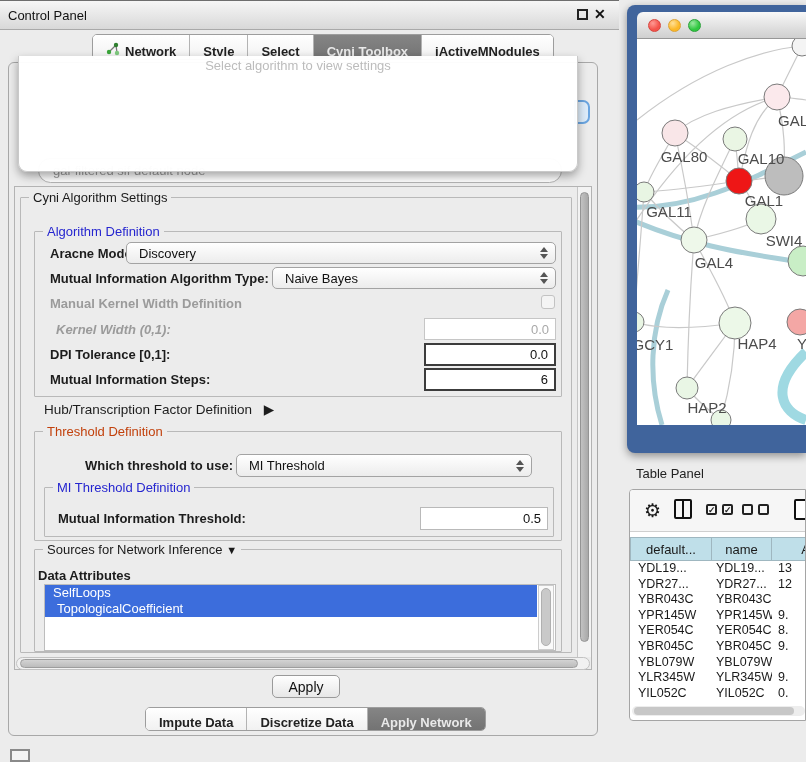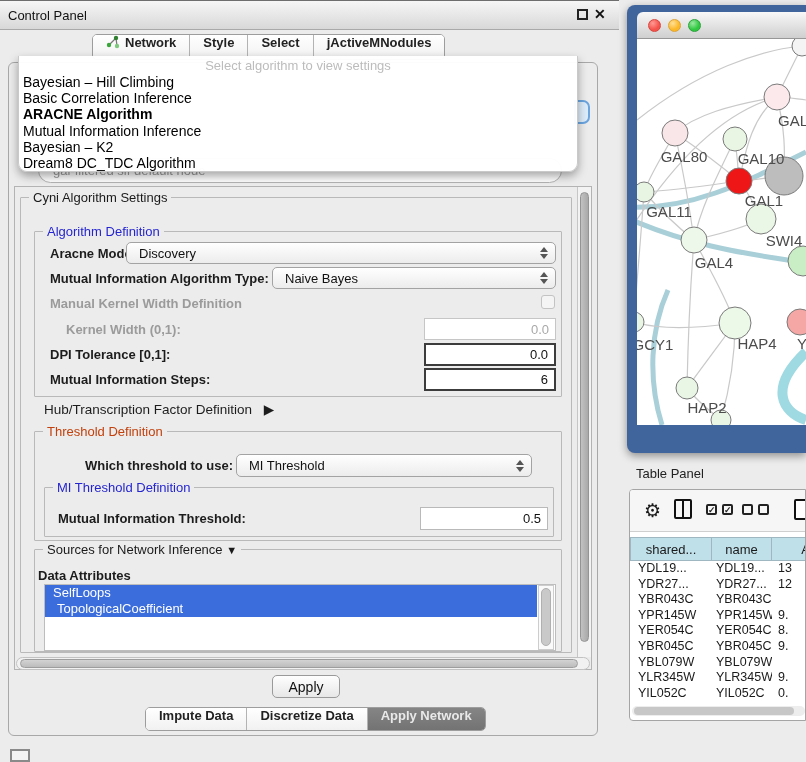--- a/index.html
+++ b/index.html
@@ -12,21 +12,21 @@
     background:linear-gradient(#f6f6f6,#d8d8d8); border-top:1px solid #6e6e6e;
     border-bottom:1px solid #a9a9a9; }
   #titlebar .title { position:absolute; left:8px; top:7px; font-size:13px; color:#111; }
   .winbtn { position:absolute; top:9px; }
   #restore-btn { left:577px; width:11px; height:11px; border:2px solid #222; background:transparent; }
   #close-btn { left:594px; top:6px; font-size:14px; font-weight:700; color:#111; }
 
   
   #top-tabs { left:92px; top:34px; height:26px; display:flex; border:1px solid #9d9d9d;
     border-radius:5px; overflow:hidden; background:#fff; }
-  .seg { display:flex; align-items:flex-start; gap:5px; padding:0 13px; font-size:13px; font-weight:700;
+  .seg { display:flex; align-items:flex-end; gap:5px; padding:0 13px; font-size:13px; font-weight:700;
     color:#222; background:linear-gradient(#ffffff,#f1f1f1); border-right:1px solid #b3b3b3; white-space:nowrap; }
   .seg:last-child { border-right:none; }
   .seg.sel { background:linear-gradient(#858585,#737373); color:#e9e9e9; }
 
   
   #outer-border { left:8px; top:62px; width:590px; height:674px; border:1px solid #a8a8a8;
     border-radius:6px; background:#ececec; }
   #viewport { left:14px; top:186px; width:578px; height:484px; border:1px solid #b3b3b3; background:#ececec; }
   .vscroll { position:absolute; background:#f3f3f3; border-left:1px solid #c6c6c6; }
   .vthumb { position:absolute; background:linear-gradient(90deg,#c2c2c2,#a9a9a9); border:1px solid #949494; border-radius:5px; }
@@ -141,40 +141,35 @@
           <circle cx="11" cy="11" r="2.2" fill="#7ec97e"></circle>
         </svg></span>
       <span>Network</span>
     </div>
     <div class="seg">
       <span>Style</span>
     </div>
     <div class="seg">
       <span>Select</span>
     </div>
+    <div class="seg sel">
+      <span>Cyni Toolbox</span>
+    </div>
     <div class="seg">
       <span>jActiveMNodules</span>
     </div>
   </div>
 
 <div class="abs" id="outer-border"></div>
 
 <div class="abs" id="behind-combo">gal-filtered sif default node</div>
 <div class="abs" id="behind-blue-btn"></div>
 
 <div class="abs" id="algo-popup">
   <div id="algo-prompt">Select algorithm to view settings</div>
-  <div id="algo-items">
-      <div class="algo-item">Bayesian – Hill Climbing</div>
-      <div class="algo-item">Basic Correlation Inference</div>
-      <div class="algo-item sel">ARACNE Algorithm</div>
-      <div class="algo-item">Mutual Information Inference</div>
-      <div class="algo-item">Bayesian – K2</div>
-      <div class="algo-item">Dream8 DC_TDC Algorithm</div>
-    </div>
 </div>
 
 <div class="abs" id="viewport"></div>
 <div class="vscroll" style="left:577px; top:187px; width:14px; height:470px;">
   <div class="vthumb" style="left:2px; top:5px; width:9px; height:450px;"></div>
 </div>
 <div class="hscroll-track" style="left:16px; top:657px; width:574px; height:13px;">
   <div class="hthumb" style="left:3px; top:1px; width:558px; height:9px;"></div>
 </div>
 
@@ -194,21 +189,21 @@
 
 <span class="lbl" style="left:50px; top:271px;">Mutual Information Algorithm Type:</span>
 <div class="combo" style="left:272px; top:267px; width:284px; height:22px;">
   <span>Naive Bayes</span>
   <span class="arrows"></span>
 </div>
 
 <span class="lbl dis" style="left:50px; top:296px;">Manual Kernel Width Definition</span>
 <div class="checkbox" style="left:541px; top:295px;"></div>
 
-<span class="lbl dis" style="left:66px; top:322px;">Kernel Width (0,1):</span>
+<span class="lbl dis" style="left:56px; top:322px;font-style:italic;">Kernel Width (0,1):</span>
 <div class="tf dis" style="left:424px; top:318px; width:132px; height:22px;">
   <span>0.0</span>
 </div>
 
 <span class="lbl" style="left:50px; top:347px;">DPI Tolerance [0,1]:</span>
 <div class="tf strong" style="left:424px; top:343px; width:132px; height:23px;">
   <span>0.0</span>
 </div>
 
 <span class="lbl" style="left:50px; top:372px;">Mutual Information Steps:</span>
@@ -340,21 +335,21 @@
   <div id="tp-toolbar">
     <span id="gear-ic">⚙</span>
     <span id="cols-ic"></span>
     <span class="cb" style="left:76px; top:14px;">✓</span>
     <span class="cb" style="left:92px; top:14px;">✓</span>
     <span class="cb" style="left:112px; top:14px;"></span>
     <span class="cb" style="left:128px; top:14px;"></span>
     <span id="doc-ic"></span>
   </div>
   <div id="tp-header">
-      <div class="th" style="width: 82px;">shared...</div>
+      <div class="th" style="width: 82px;">default...</div>
       <div class="th" style="width: 60px;">name</div>
       <div class="th" style="width: 68px;">A</div>
     </div>
   <div id="tp-rows">
       <div class="tr">
         <div class="td td1">YDL19...</div>
         <div class="td td2">YDL19...</div>
         <div class="td td3">13</div>
       </div>
       <div class="tr">

